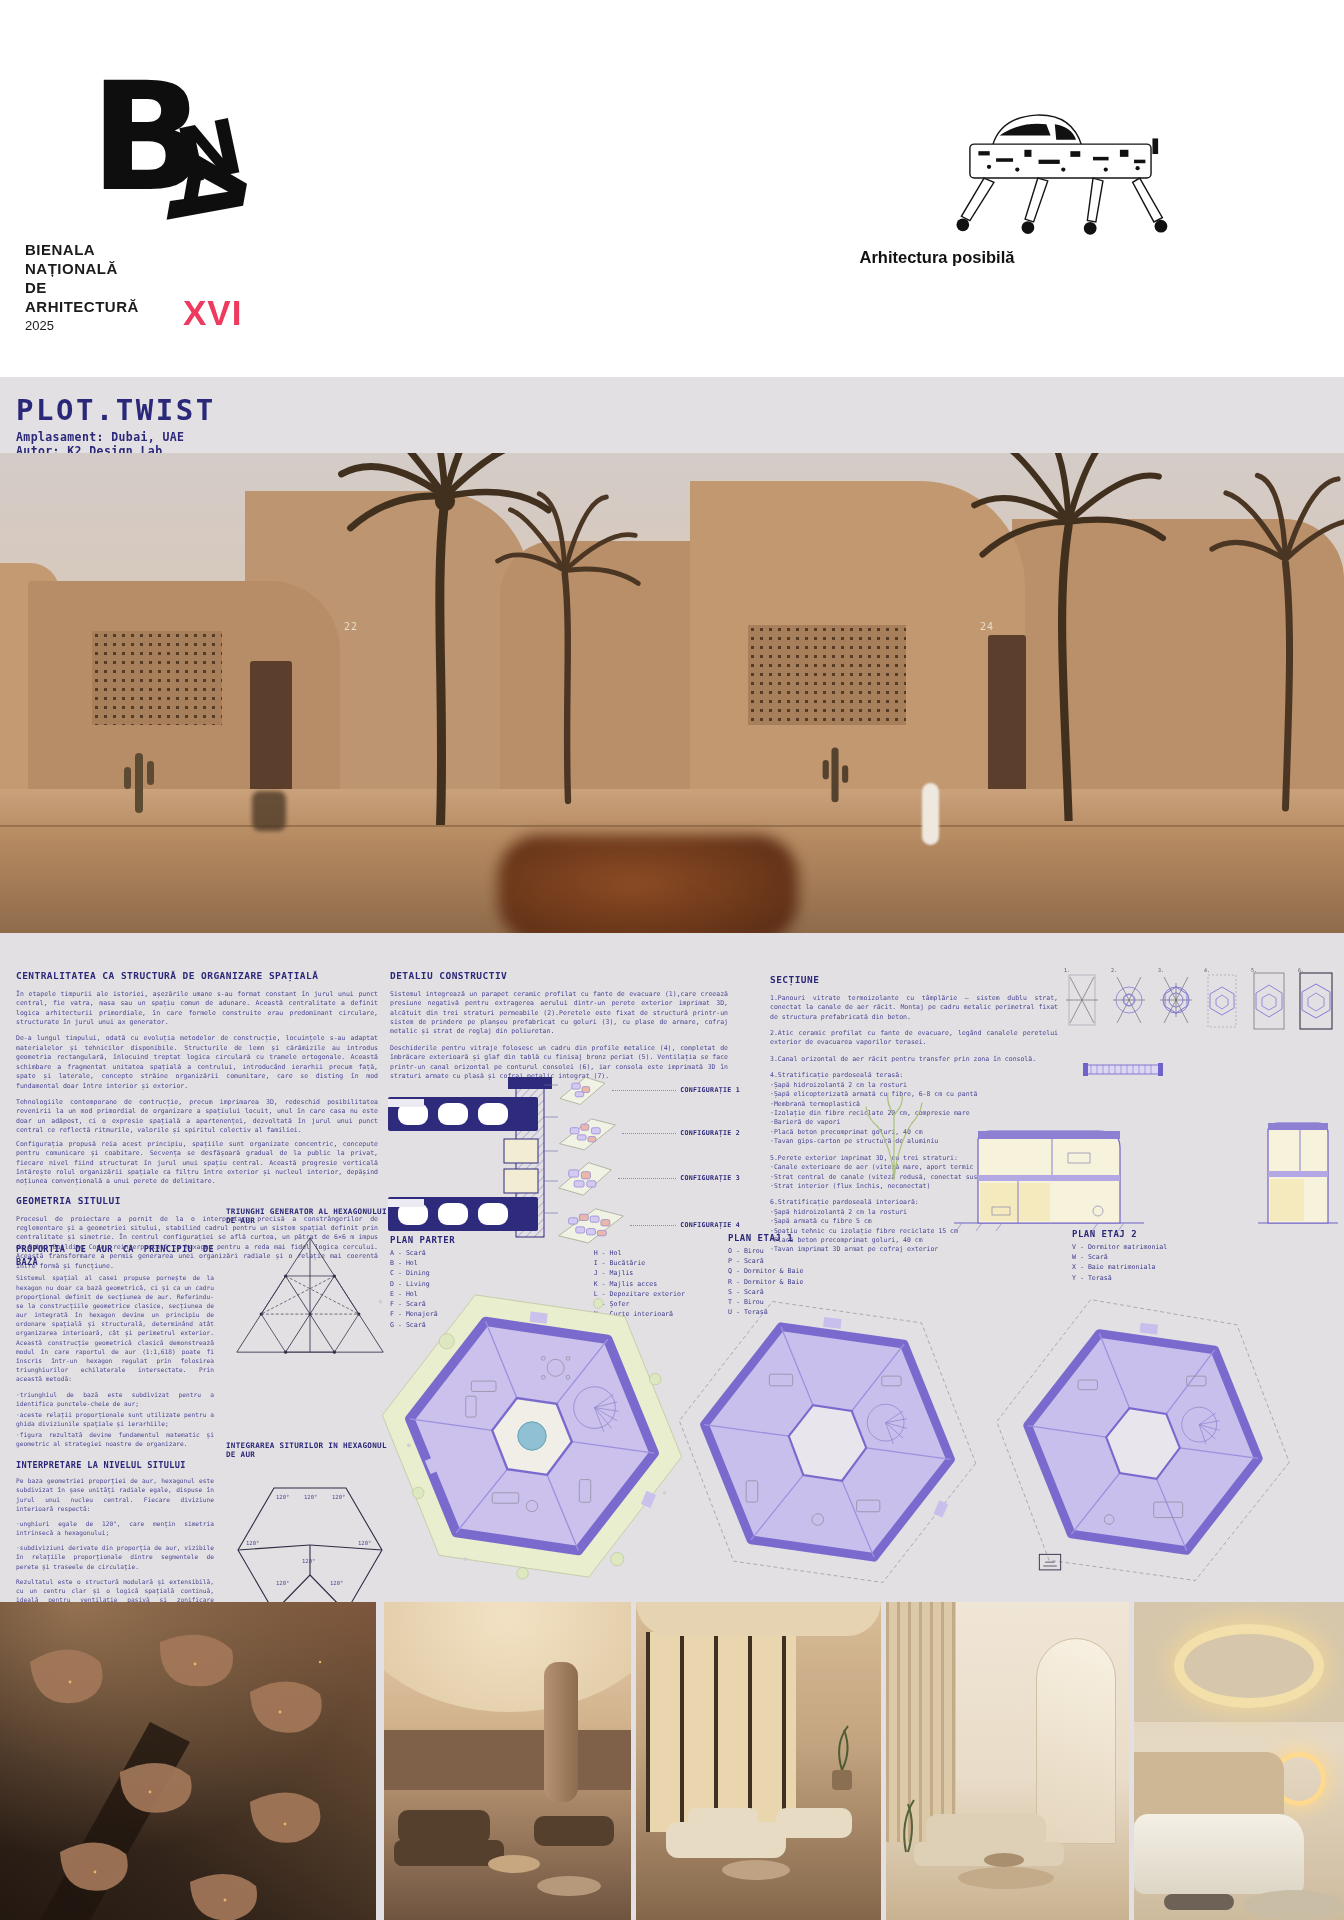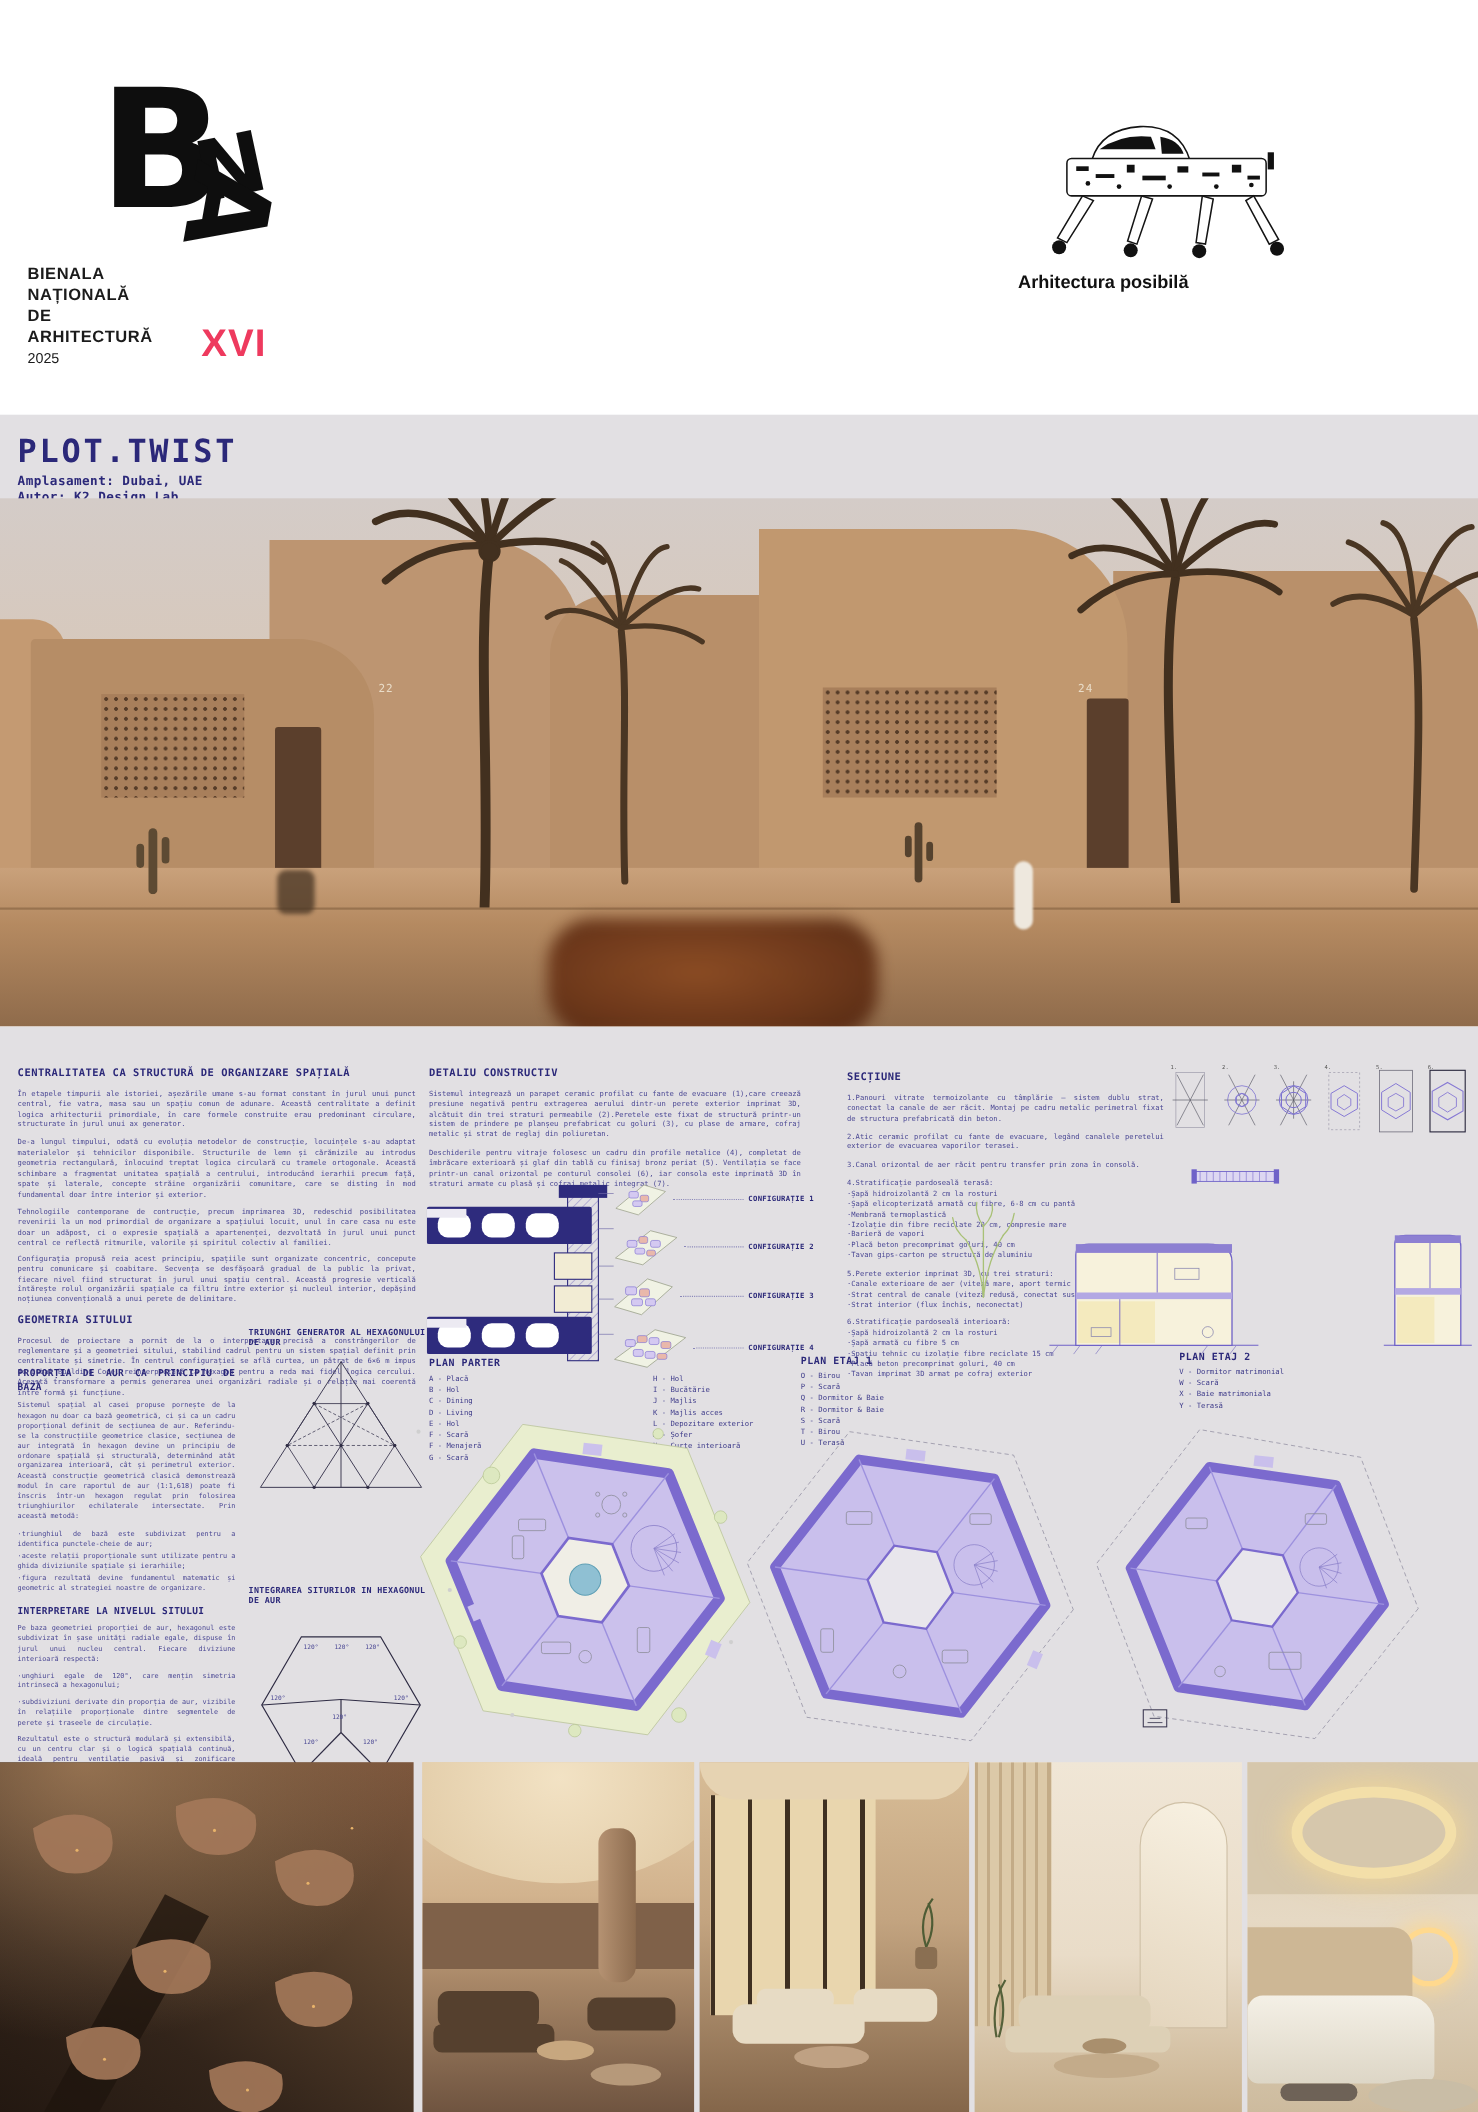--- a/index.html
+++ b/index.html
@@ -106,21 +106,21 @@
         <path d="M292,116 L284,176 L296,178 L306,120 Z"></path>
         <path d="M358,116 L390,172 L378,178 L348,122 Z"></path>
       </g>
       <g fill="#111">
         <circle cx="108" cy="182" r="9"></circle>
           <circle cx="200" cy="186" r="9"></circle>
         <circle cx="288" cy="187" r="9"></circle>
           <circle cx="388" cy="184" r="9"></circle>
       </g>
     </svg>
-    <div class="abs tagline" style="left:903px;top:248px;width:200px;">Arhitectura posibilă</div>
+    <div class="abs tagline" style="left:837px;top:248px;width:200px;">Arhitectura posibilă</div>
   </div>
 
   <div id="poster">
 
     <div class="abs" style="left:16px;top:16px;">
       <div class="ptitle">PLOT.TWIST</div>
       <div class="psub" style="margin-top:3px;">Amplasament: Dubai, UAE</div>
       <div class="psub">Autor: K2 Design Lab</div>
     </div>
 
@@ -527,21 +527,21 @@
           <text x="58" y="142">120°</text>
           <text x="92" y="142">120°</text>
         </g>
       </svg>
     </div>
 
     <div class="abs" style="left:390px;top:858px;width:300px;">
       <div class="h3">PLAN PARTER</div>
       <div style="display:flex;gap:26px;">
         <div class="leg">
-          <div>A - Placă</div>
+          <div>A - Scară</div>
           <div>B - Hol</div>
           <div>C - Dining</div>
           <div>D - Living</div>
           <div>E - Hol</div>
           <div>F - Scară</div>
           <div>F - Menajeră</div>
           <div>G - Scară</div>
         </div>
         <div class="leg" style="margin-left:130px;">
           <div>H - Hol</div>

